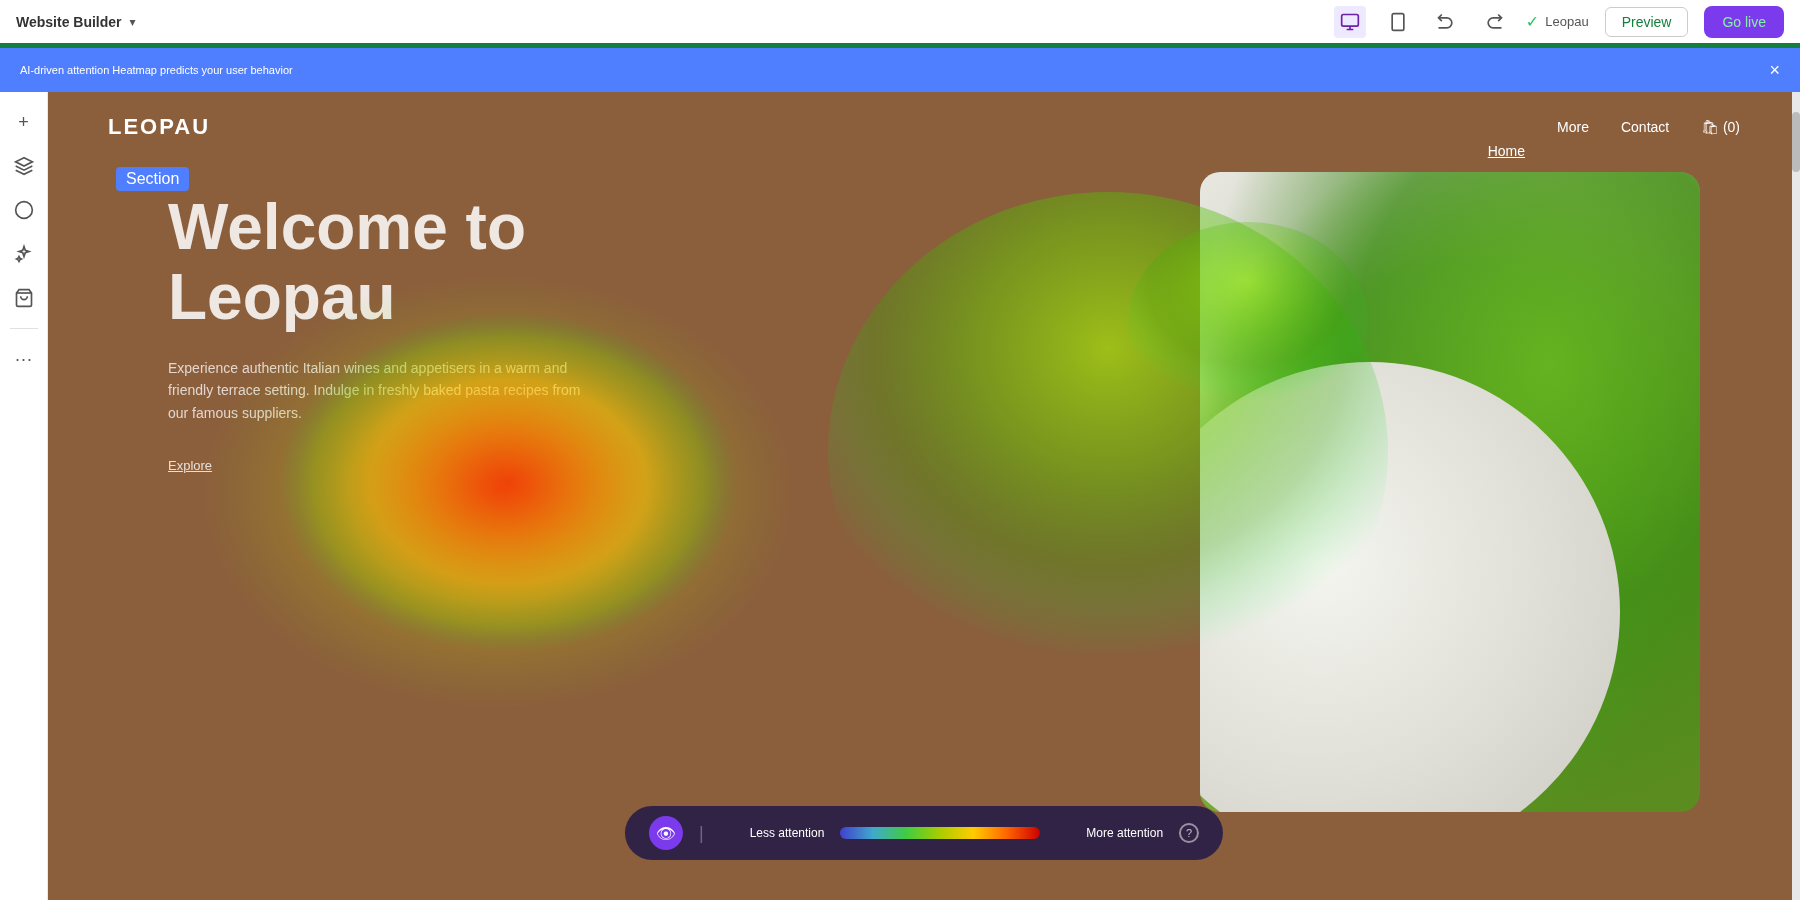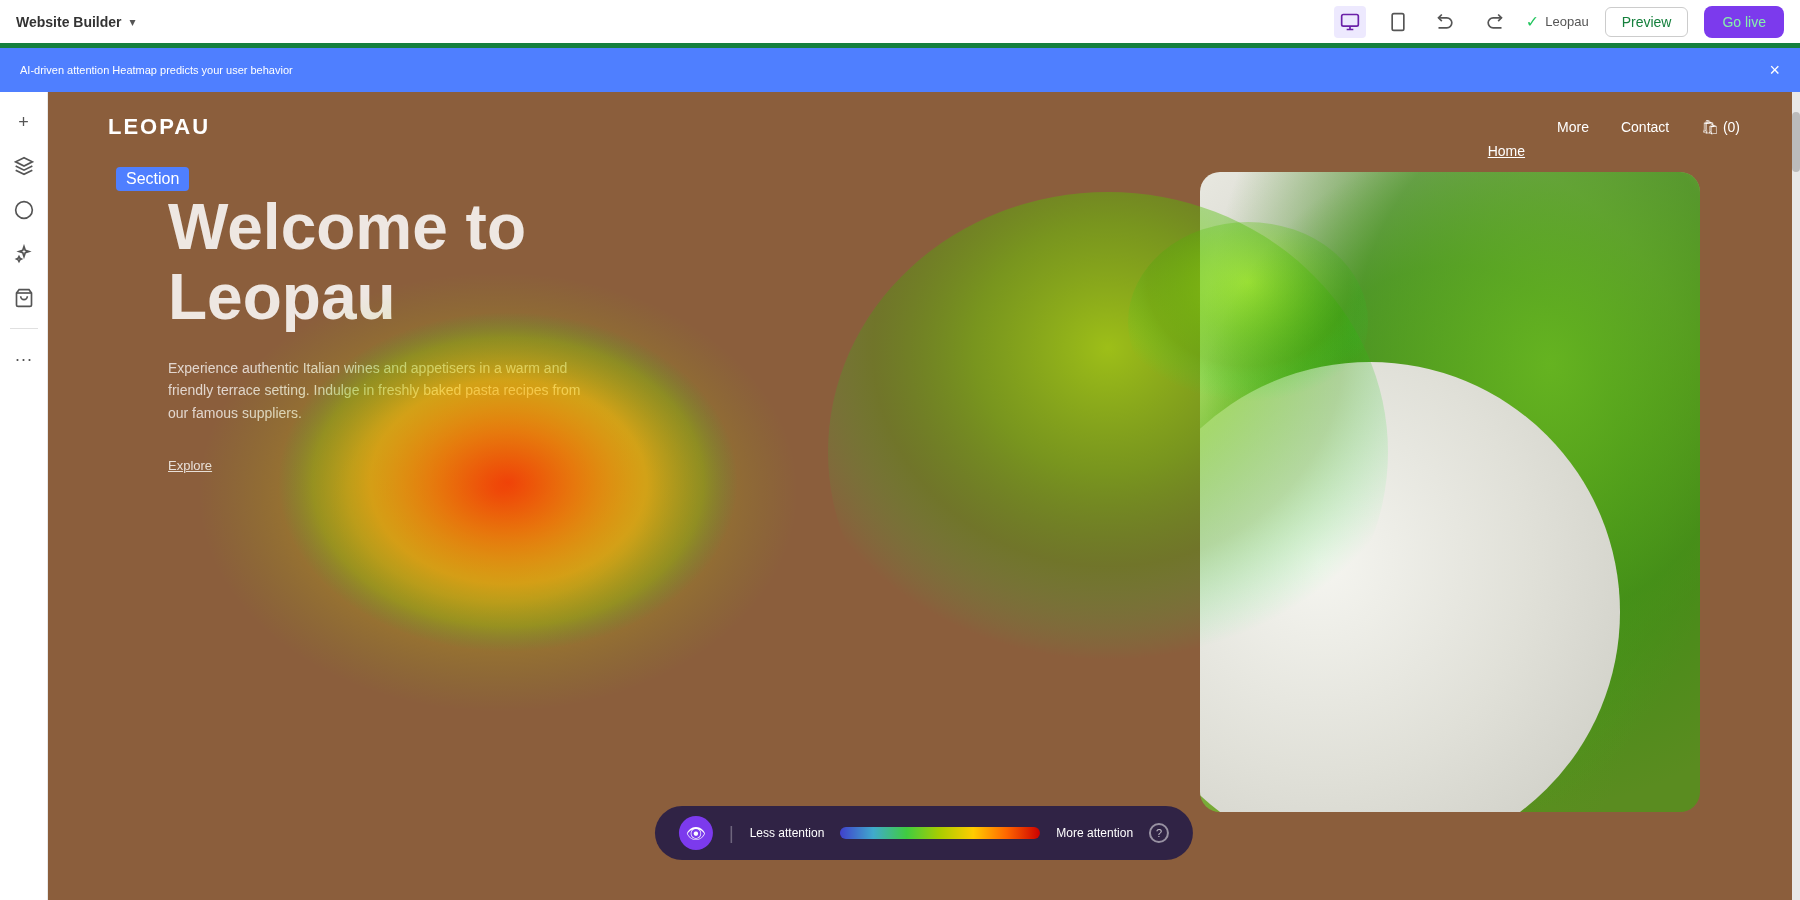--- a/index.html
+++ b/index.html
@@ -250,21 +250,21 @@
     }
     .legend-eye {
       width: 34px; height: 34px;
       background: #7c3aed;
       border-radius: 50%;
       display: flex; align-items: center; justify-content: center;
       color: #fff;
       font-size: 16px;
     }
     .legend-separator { color: rgba(255,255,255,0.3); font-size: 18px; }
-    .legend-label { color: #fff; font-size: 12px; }
+    .legend-label { color: #fff; font-size: 12px; margin-left: 30px; }
     .legend-gradient {
       width: 200px; height: 12px;
       border-radius: 6px;
       background: linear-gradient(to right, #4040cc, #40aacc, #40cc40, #aacc00, #ffcc00, #ff6600, #cc0000);
     }
     .legend-info {
       width: 20px; height: 20px;
       border: 2px solid rgba(255,255,255,0.5);
       border-radius: 50%;
       display: flex; align-items: center; justify-content: center;

